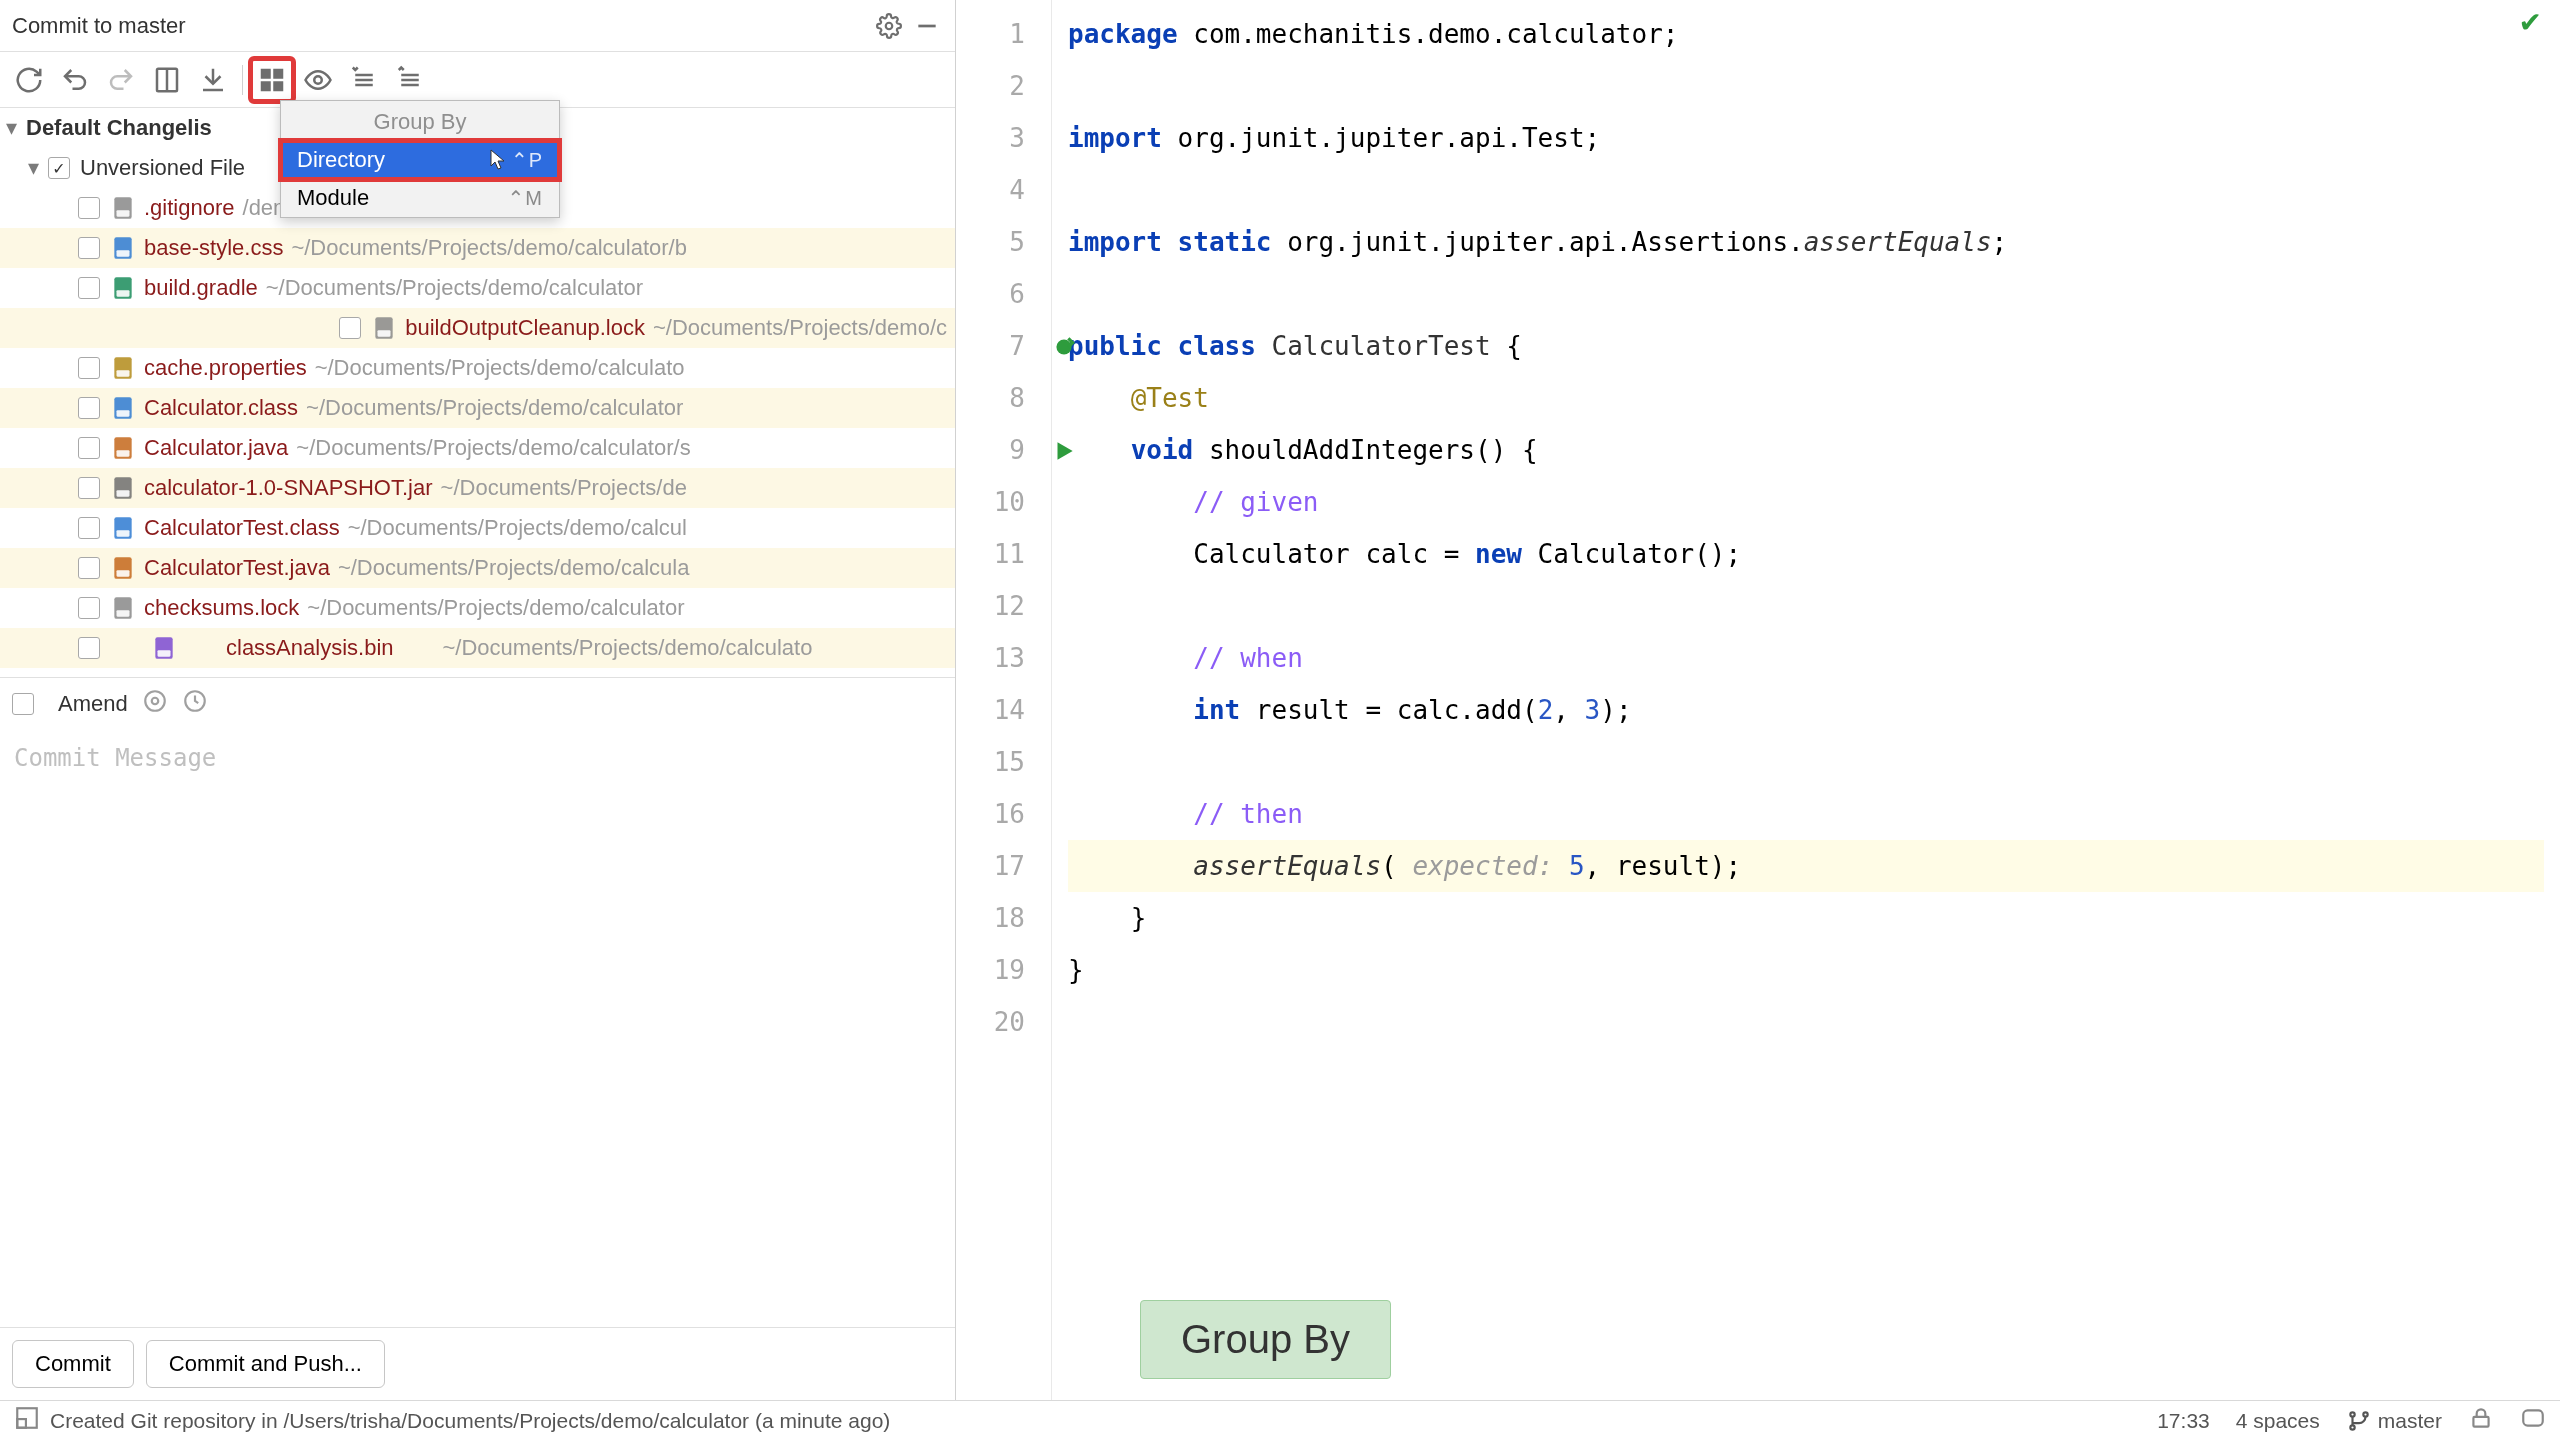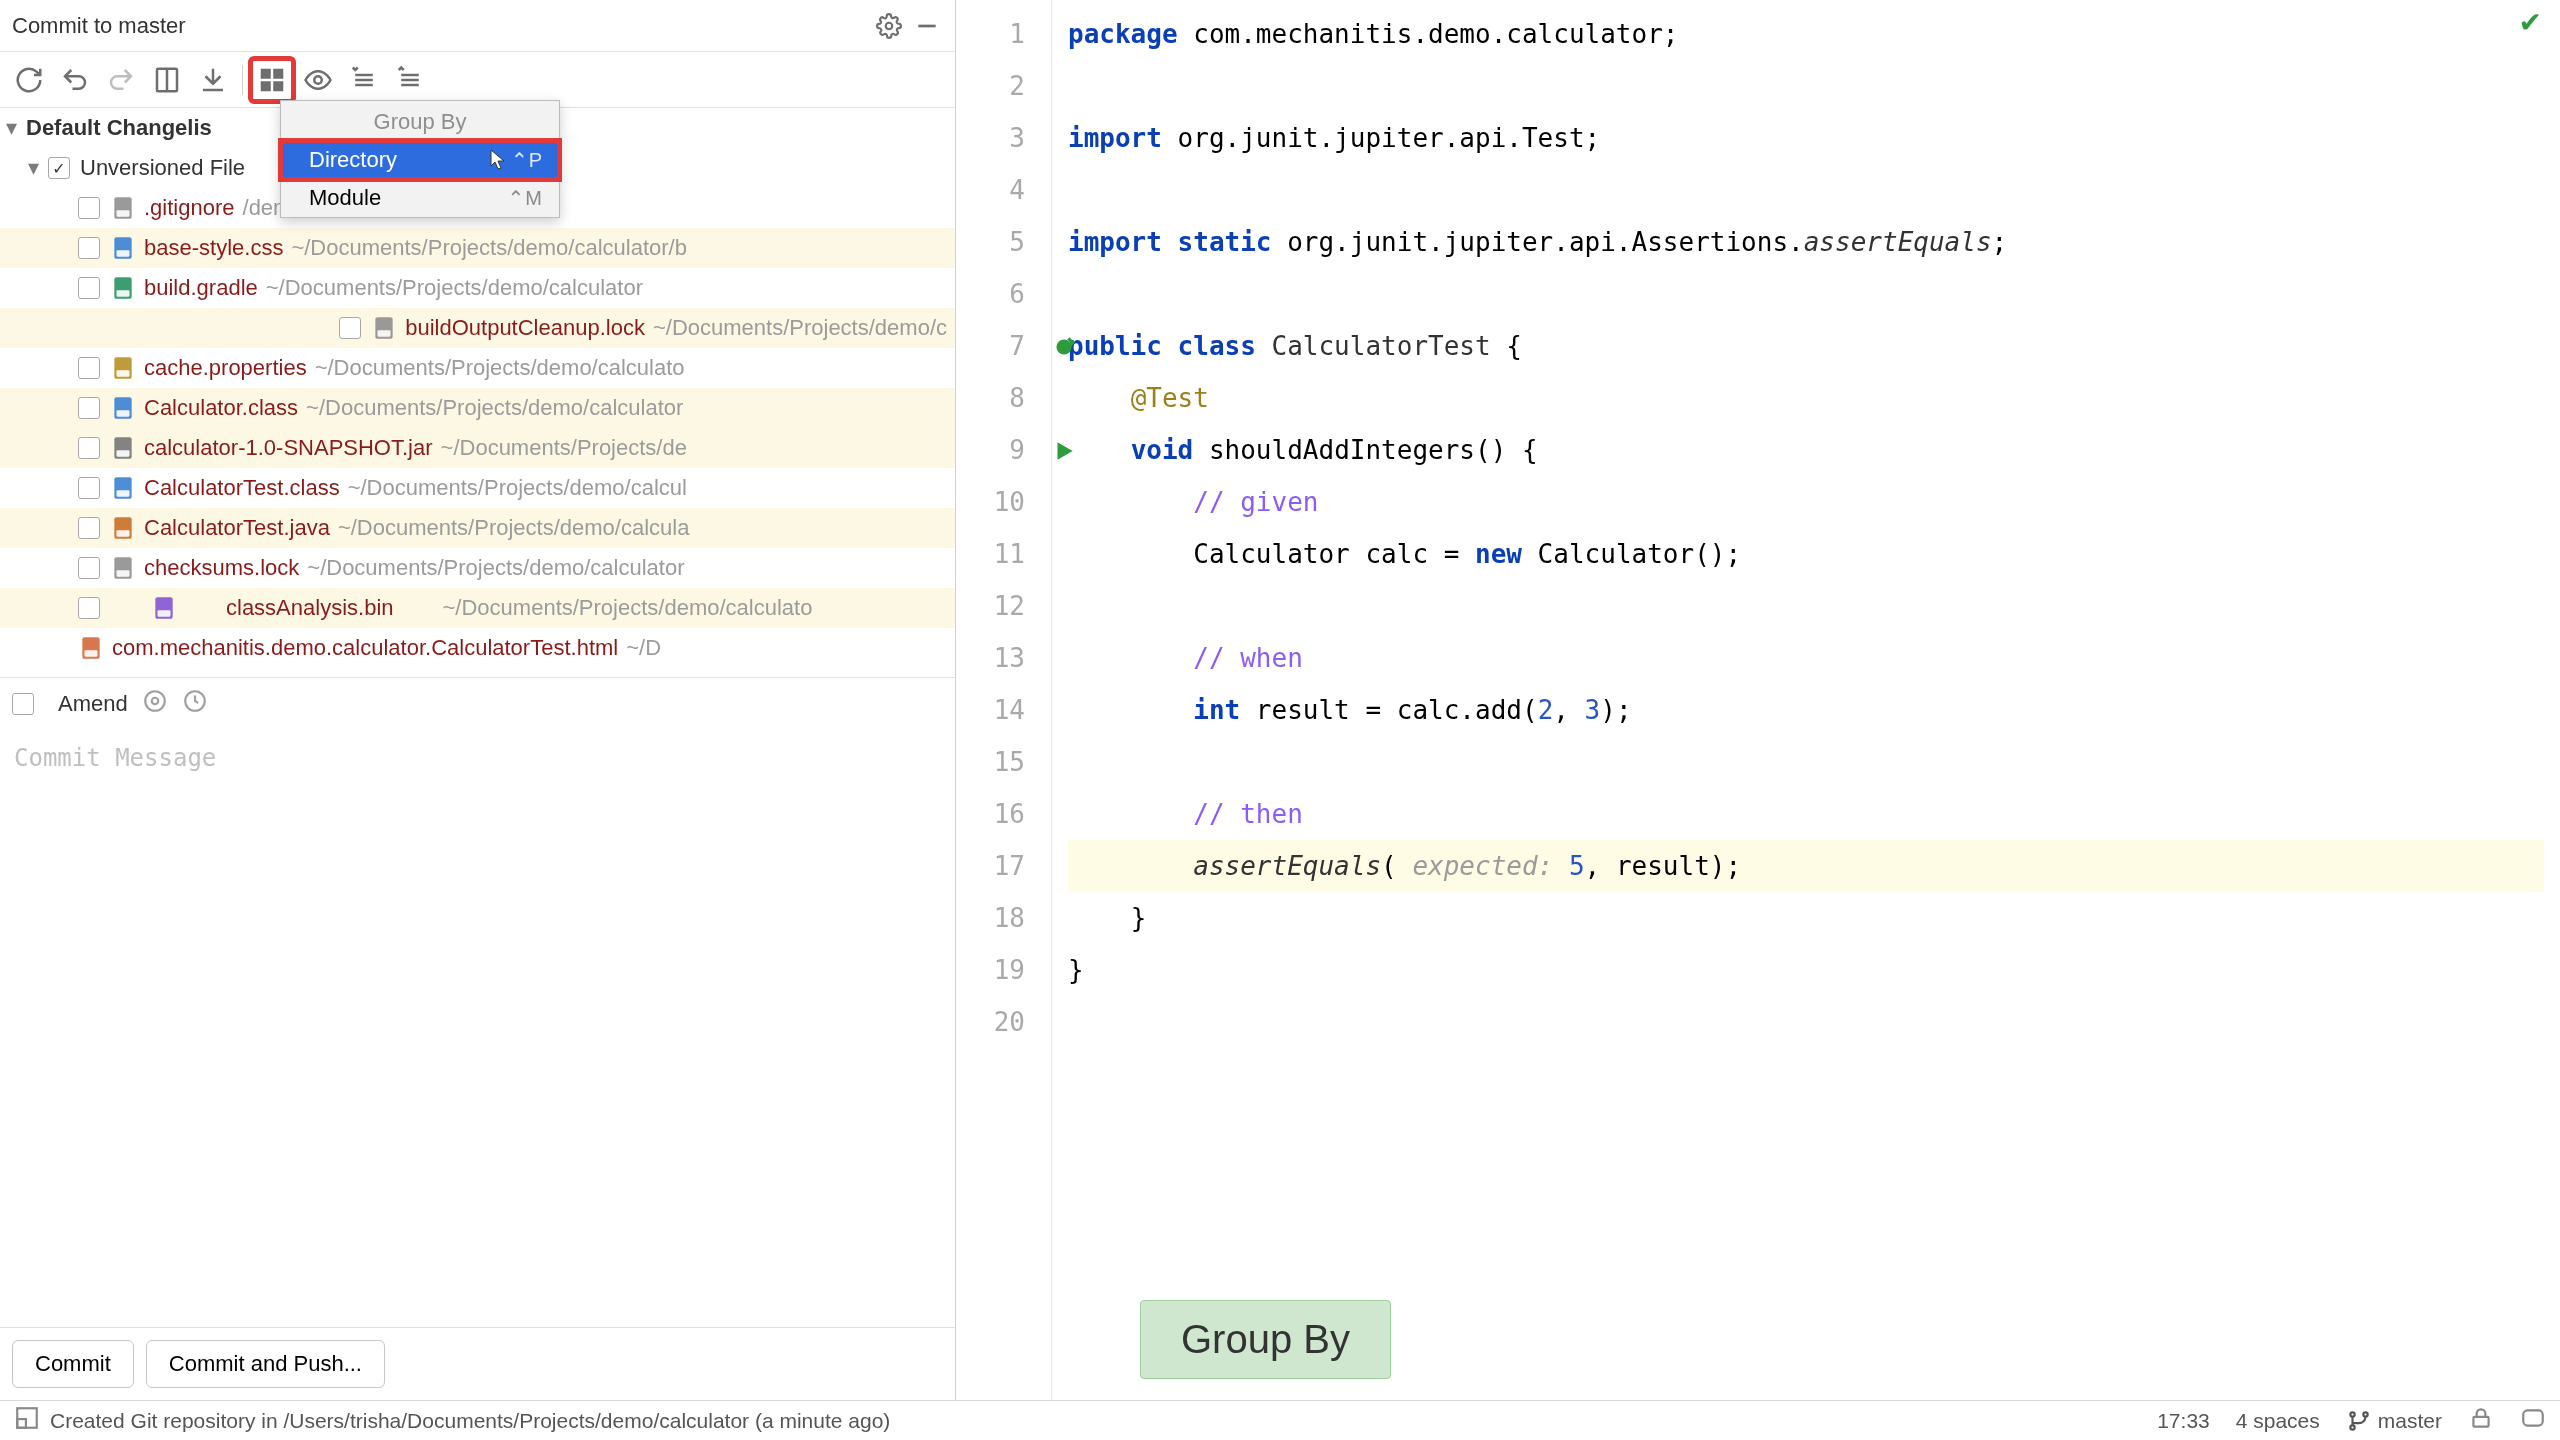--- a/index.html
+++ b/index.html
@@ -17,21 +17,21 @@
 .toolbar { display: flex; align-items: center; padding: 6px 8px; height: 56px; border-bottom: 1px solid #e0e0e0; gap: 4px; position: relative; }
 .toolbar-btn { width: 42px; height: 42px; display: flex; align-items: center; justify-content: center; cursor: pointer; color: #6e6e6e; border-radius: 3px; }
 .toolbar-btn.highlighted { outline: 5px solid #e03a3a; outline-offset: -2px; }
 .toolbar-sep { width: 1px; height: 30px; background: #d0d0d0; margin: 0 4px; }
 
 
 .groupby-popup { position: absolute; top: 48px; left: 280px; background: #f2f2f2; border: 1px solid #bcbcbc; box-shadow: 0 4px 12px rgba(0,0,0,0.2); width: 280px; z-index: 10; }
 .groupby-title { padding: 8px 16px 6px; color: #8f8f8f; font-weight: normal; text-align: center; }
 .groupby-item { display: flex; align-items: center; padding: 6px 16px; cursor: pointer; }
 .groupby-item.selected { background: #2d6cdf; color: #fff; outline: 5px solid #e03a3a; outline-offset: -2px; }
-.groupby-item .lbl { flex: 1; margin-left: 12px; }
+.groupby-item .lbl { flex: 1; }
 .groupby-item .shortcut { font-size: 20px; letter-spacing: 1px; }
 .groupby-item.selected .shortcut { color: #dfe9fb; }
 .groupby-item .cursor-img { width: 24px; height: 24px; margin-left: 6px; }
 
 
 .tree { flex: 1; overflow: hidden; }
 .tree-row { display: flex; align-items: center; padding: 3px 8px 3px 16px; white-space: nowrap; height: 40px; }
 .tree-row.bg-yellow { background: #fdf8e4; }
 .chev { width: 20px; color: #7b7b7b; display:inline-block; }
 .cb { width: 22px; height: 22px; border: 1px solid #a8a8a8; border-radius: 3px; margin-right: 10px; background:#fff; display:inline-flex; align-items:center; justify-content:center; }
@@ -254,20 +254,31 @@
           <div class="tree-row bg-yellow" style="padding-left: 78px;">
             <span class="cb"></span>
             <span class="ficon">
               <svg viewBox="0 0 24 24" width="26" height="26">
                 <rect x="4" y="2" width="16" height="20" rx="2" fill="#2e7ad1" opacity="0.85"></rect>
                 <rect x="6" y="14" width="12" height="6" rx="1" fill="#fff" opacity="0.9"></rect>
               </svg>
             </span>
             <span class="row-label">Calculator.class</span>
             <span class="row-path">~/Documents/Projects/demo/calculator</span>
+          </div>
+          <div class="tree-row" style="padding-left: 78px;">
+            <span class="cb"></span>
+            <span class="ficon">
+              <svg viewBox="0 0 24 24" width="26" height="26">
+                <rect x="4" y="2" width="16" height="20" rx="2" fill="#c4671b" opacity="0.85"></rect>
+                <rect x="6" y="14" width="12" height="6" rx="1" fill="#fff" opacity="0.9"></rect>
+              </svg>
+            </span>
+            <span class="row-label">Calculator.java</span>
+            <span class="row-path">~/Documents/Projects/demo/calculator/s</span>
           </div>
           <div class="tree-row bg-yellow" style="padding-left: 78px;">
             <span class="cb"></span>
             <span class="ficon">
               <svg viewBox="0 0 24 24" width="26" height="26">
                 <rect x="4" y="2" width="16" height="20" rx="2" fill="#6e6e6e" opacity="0.85"></rect>
                 <rect x="6" y="14" width="12" height="6" rx="1" fill="#fff" opacity="0.9"></rect>
               </svg>
             </span>
             <span class="row-label">calculator-1.0-SNAPSHOT.jar</span>

